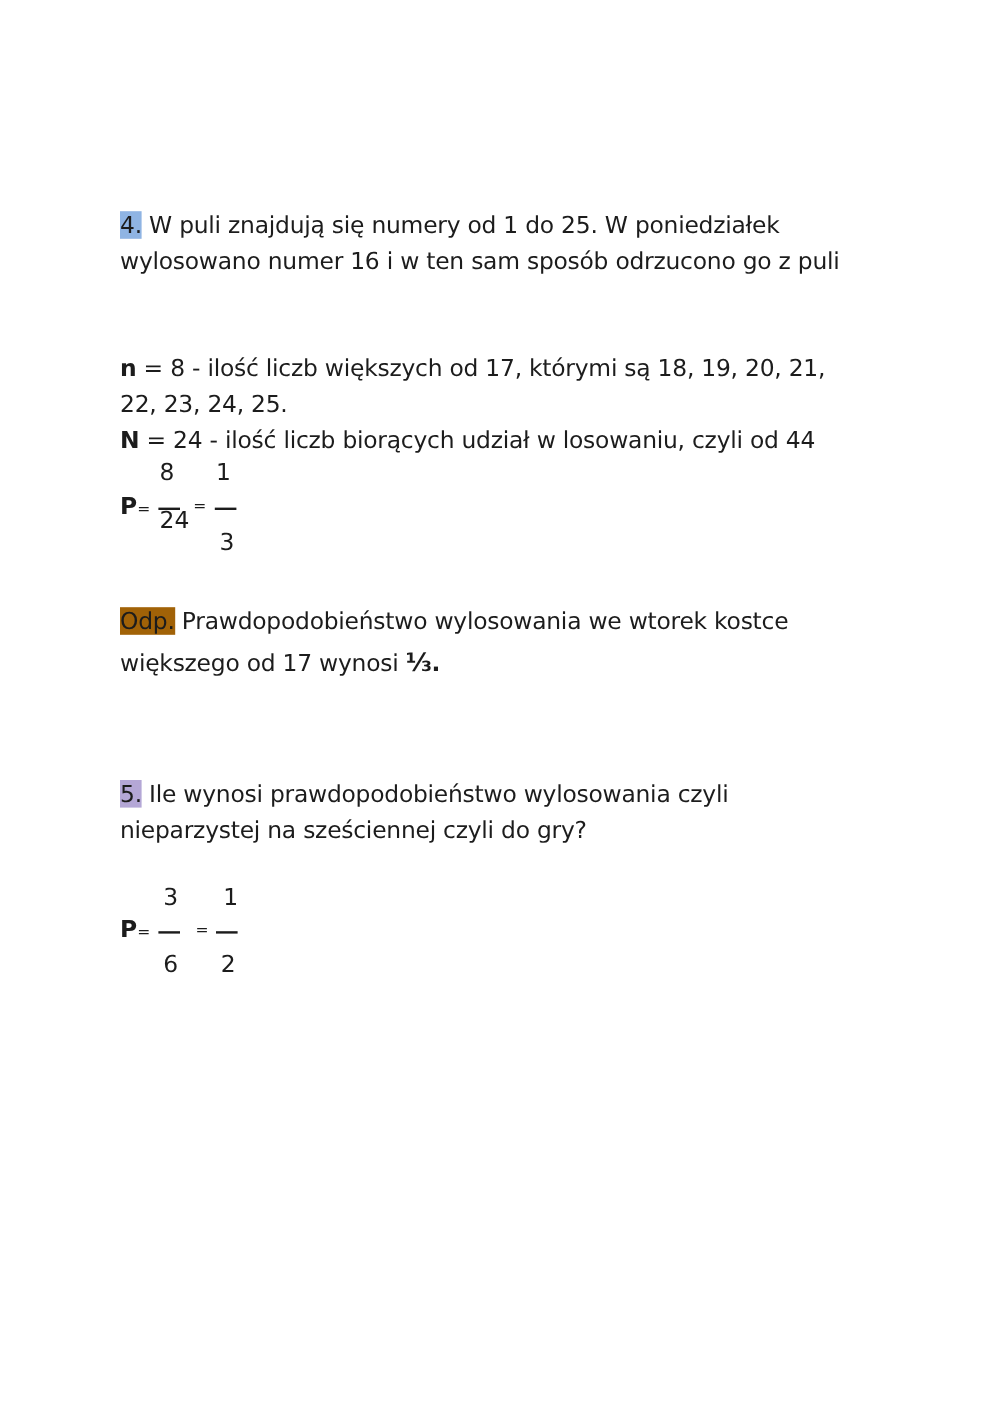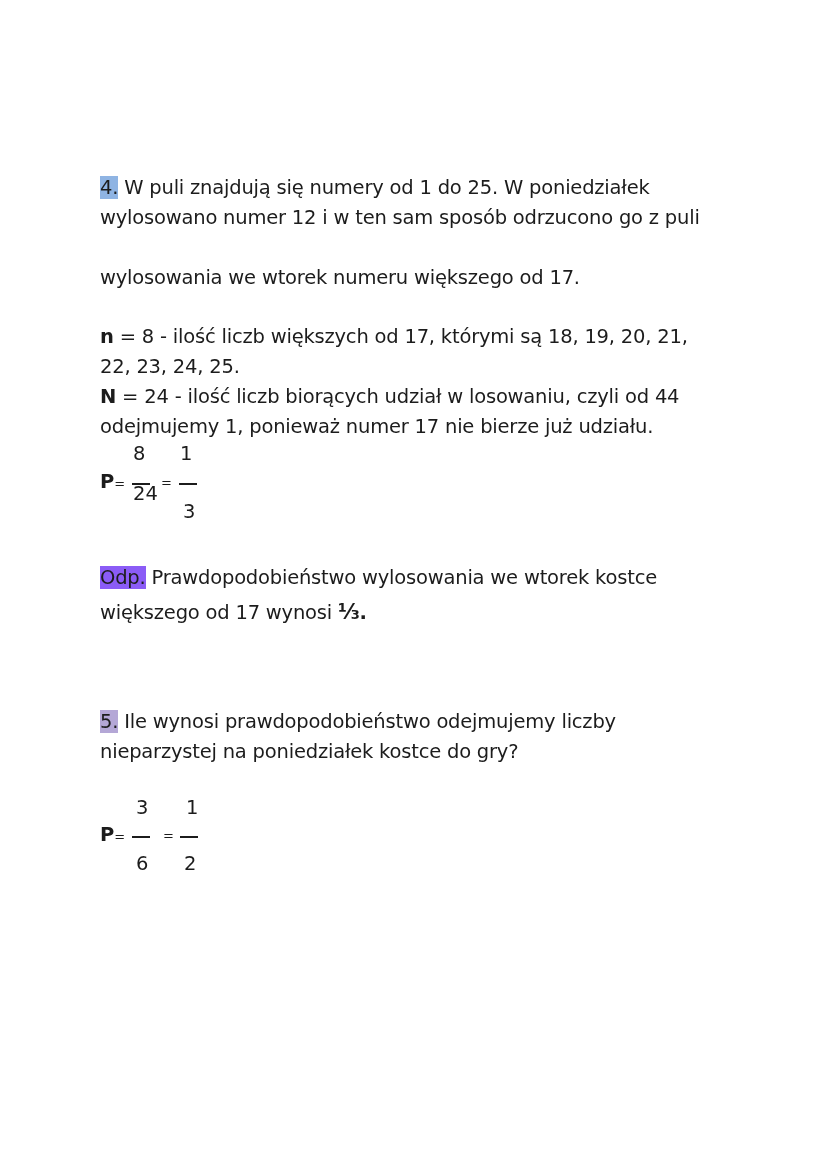--- a/index.html
+++ b/index.html
@@ -5,50 +5,48 @@
   html, body { margin: 0; padding: 0; background: #ffffff; }
   body {
     width: 828px; height: 1169px; position: relative; overflow: hidden;
     font-family: "DejaVu Sans", sans-serif; color: #1c1c1c;
   }
   .page { position: absolute; left: 100px; top: 128px; width: 640px; margin-top: 45px; }
   .p { font-size: 19.5px; line-height: 30px; margin: 0; letter-spacing: -0.2px; }
   .gap { height: 29px; }
   .hl-blue { background: #8fb4e3; }
   .hl-purple { background: #b4a7d6; }
-  .hl-pink { background: #8b5cf6; }
+  .hl-pink { background: #a16207; }
   b { font-weight: bold; }
   .frac-block { position: relative; height: 90px; font-size: 19.5px; margin: 0; }
   .frac-block .num, .frac-block .den, .frac-block .bar, .frac-block .eq, .frac-block .pl {
     position: absolute;
   }
   .pl { font-weight: bold; }
   .eqs { font-size: 13px; }
   .bar { height: 2px; background: #1c1c1c; width: 18px; }
   .ans-line { line-height: 34px; }
   .frac-glyph { font-weight: bold; font-size: 21px; }
 </style>
 </head>
 <body>
 
 <div class="page">
 
   <div>
     <p class="p">
       <span class="hl-blue">4.</span><span> W puli znajdują się numery od 1 do 25. W poniedziałek</span><br>
-      <span>wylosowano numer 12 i w ten sam sposób odrzucono go z puli</span><br>
+      <span>wylosowano numer 16 i w ten sam sposób odrzucono go z puli</span><br>
       <br>
-      <span>wylosowania we wtorek numeru większego od 17.</span>
     </p>
     <div class="gap"></div>
     <p class="p">
       <b>n</b><span> = 8 - ilość liczb większych od 17, którymi są 18, 19, 20, 21,</span><br>
       <span>22, 23, 24, 25.</span><br>
       <b>N</b><span> = 24 - ilość liczb biorących udział w losowaniu, czyli od 44</span><br>
-      <span>odejmujemy 1, ponieważ numer 17 nie bierze już udziału.</span>
     </p>
     <div class="frac-block">
       <span class="num" style="left:33px; top:0px;">8</span>
       <span class="num" style="left:80px; top:0px;">1</span>
       <span class="pl" style="left:0; top:28px;"><span>P</span><span class="eqs" style="font-weight:normal">=</span></span>
       <span class="bar" style="left:32px; top:41px;"></span>
       <span class="eq eqs" style="left:61px; top:33px;">=</span>
       <span class="bar" style="left:79px; top:41px;"></span>
       <span class="den" style="left:33px; top:40px;">24</span>
       <span class="den" style="left:83px; top:58px;">3</span>
@@ -57,22 +55,22 @@
     <p class="p ans-line">
       <span class="hl-pink">Odp.</span><span> Prawdopodobieństwo wylosowania we wtorek kostce</span><br>
       <span>większego od 17 wynosi </span><span class="frac-glyph">⅓</span><b>.</b>
     </p>
   </div>
 
   <div style="height:77px;"></div>
 
   <div>
     <p class="p">
-      <span class="hl-purple">5.</span><span> Ile wynosi prawdopodobieństwo odejmujemy liczby</span><br>
-      <span>nieparzystej na poniedziałek kostce do gry?</span>
+      <span class="hl-purple">5.</span><span> Ile wynosi prawdopodobieństwo wylosowania czyli</span><br>
+      <span>nieparzystej na sześciennej czyli do gry?</span>
     </p>
     <div class="gap"></div>
     <div class="frac-block" style="height:82px;">
       <span class="num" style="left:36px; top:0px;">3</span>
       <span class="num" style="left:86px; top:0px;">1</span>
       <span class="pl" style="left:0; top:27px;"><span>P</span><span class="eqs" style="font-weight:normal">=</span></span>
       <span class="bar" style="left:32px; top:40px;"></span>
       <span class="eq eqs" style="left:63px; top:32px;">=</span>
       <span class="bar" style="left:80px; top:40px;"></span>
       <span class="den" style="left:36px; top:56px;">6</span>

